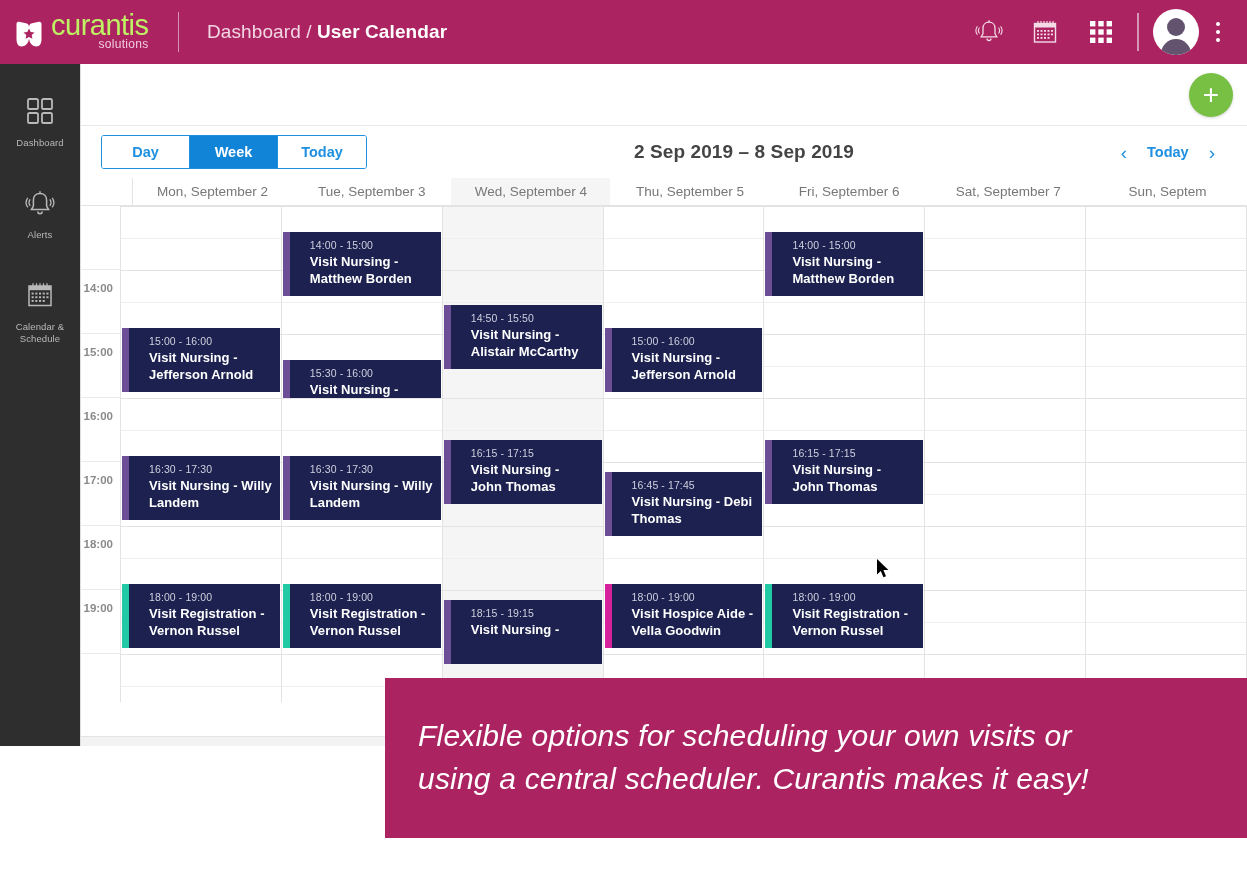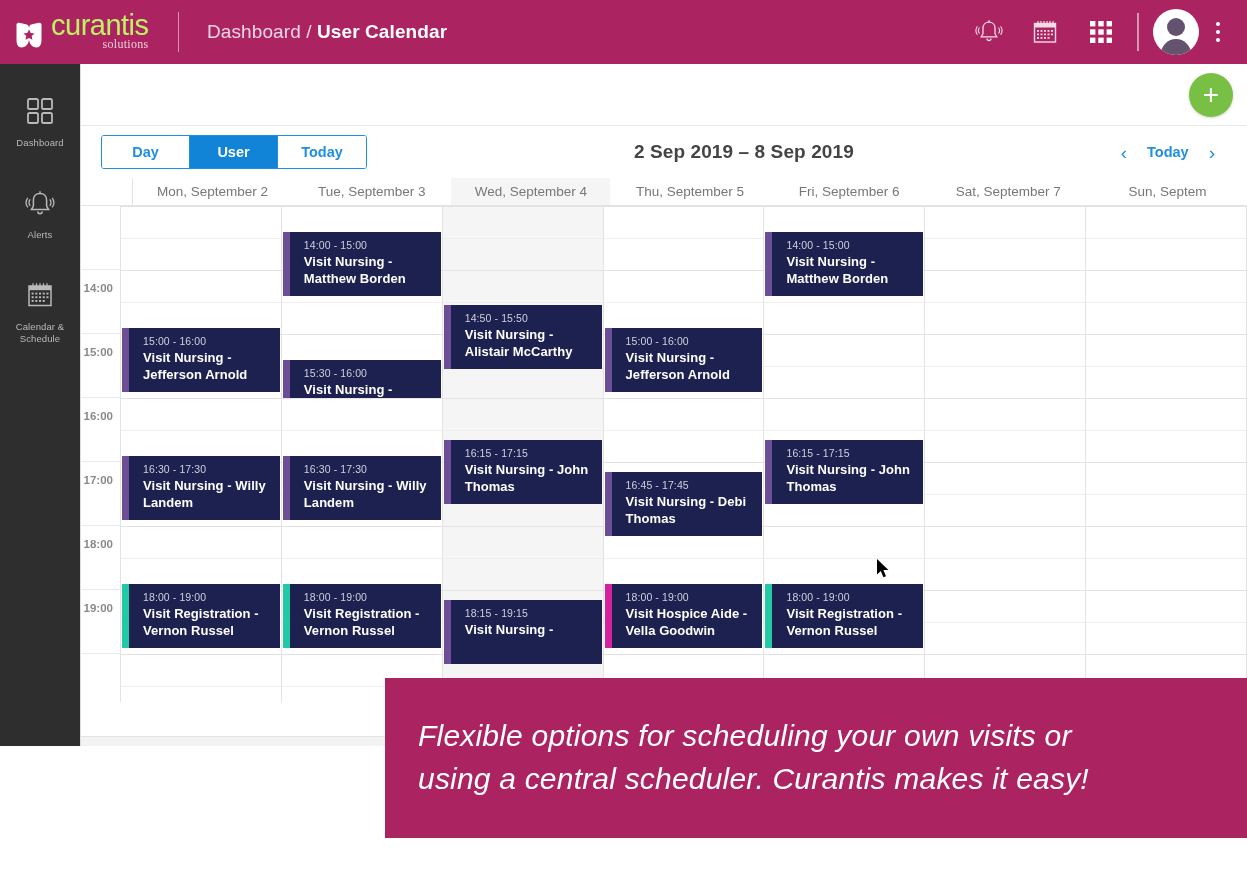--- a/index.html
+++ b/index.html
@@ -19,21 +19,21 @@
   }
   .brand { display: flex; align-items: flex-end; padding-left: 14px; width: 162px; }
   .brand-mark { width: 30px; height: 30px; position: relative; margin-right: 7px; margin-bottom: 4px; }
   .brand-text { position: relative; margin-bottom: 2px; }
   .brand-name {
     font-size: 29px; color: #bef264; letter-spacing: -0.5px;
     font-weight: 300; line-height: 1; display:block;text-align:center;
   }
   .brand-sub {
     font-size: 12px; color: #f0cddd; letter-spacing: 0.3px;
-    display:block; text-align: right; margin-top: -3px; font-weight:400;font-family:Liberation Serif, serif;
+    display:block; text-align: right; margin-top: -3px; font-weight:400;
   }
   .top-divider {
     width: 1px; height: 40px; background: #e5b9cd; opacity: .75;
     margin-left: 16px; margin-right: 28px;
   }
   .breadcrumb { font-size: 19px; color: #f2d7e3; letter-spacing: .1px; }
   .breadcrumb .bc-current { color: #ffffff; font-weight: bold; }
   .top-right {
     margin-left: auto; display: flex; align-items: center; padding-right: 16px; gap: 0px;
   }
@@ -144,21 +144,21 @@
     flex: 1 1 0; position:relative; border-right: 1px solid #e3e3e3;
   }
   .daycol.today { background: #f5f5f5; }
   .hr-major { position:absolute; left:0; right:0; height:1px; background:#e3e3e3; }
   .hr-minor { position:absolute; left:0; right:0; height:1px; background:#efefef; }
 
   
   .ev {
     position:absolute; left: 1px; right: 1px;
     background: #1c2150; color:#fff; overflow:hidden;
-    padding: 7px 8px 4px 21px; cursor:pointer;
+    padding: 7px 8px 4px 27px; cursor:pointer;
     box-shadow: 0 0 0 0.5px rgba(255,255,255,.25);
   }
   .ev .bar { position:absolute; left:0; top:0; bottom:0; width: 7px; }
   .ev .ev-time { font-size: 10.5px; color:#cfd0de; line-height: 1.25; letter-spacing:.1px; }
   .ev .ev-title {
     font-size: 13px; font-weight:bold; line-height: 1.32; margin-top: 1px;
     color:#ffffff; letter-spacing:.05px;
   }
 
   
@@ -330,21 +330,21 @@
 
     <div class="action-bar">
       <button class="fab">
         <span>+</span>
       </button>
     </div>
 
     <div class="cal-toolbar">
       <div class="seg">
         <button>Day</button>
-        <button class="active">User</button>
+        <button class="active">Week</button>
         <button>Today</button>
       </div>
       <div class="range-title">2 Sep 2019 – 8 Sep 2019</div>
       <div class="nav-group">
         <span class="nav-arrow">‹</span>
         <span class="nav-today">Today</span>
         <span class="nav-arrow">›</span>
       </div>
     </div>
 

